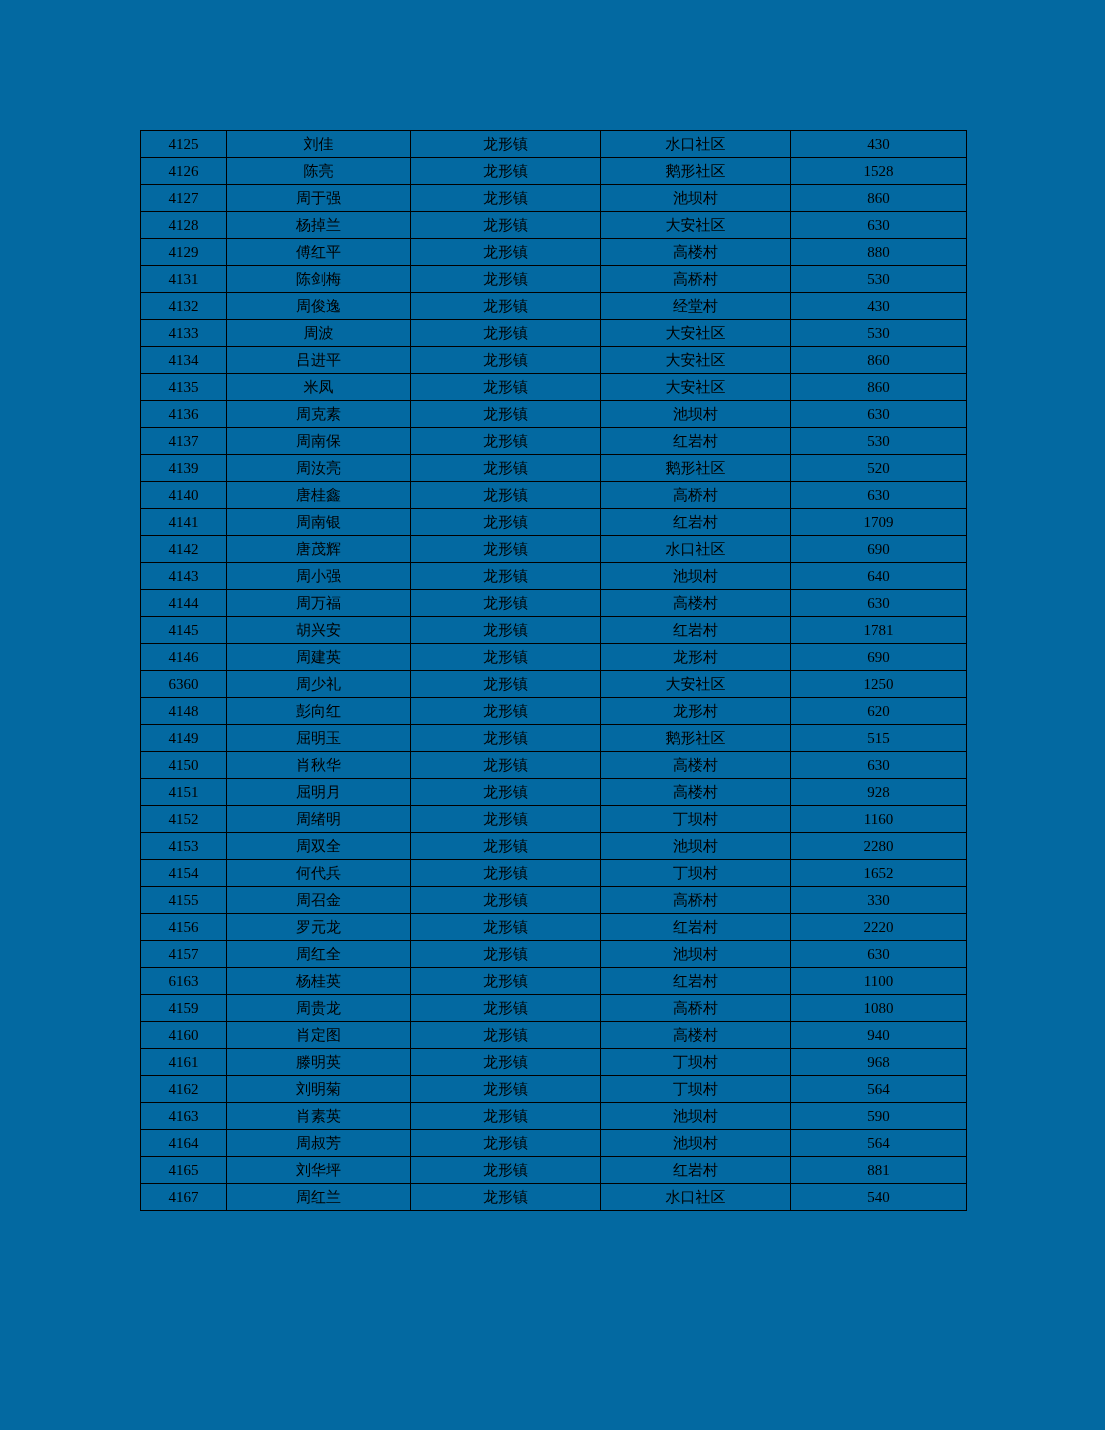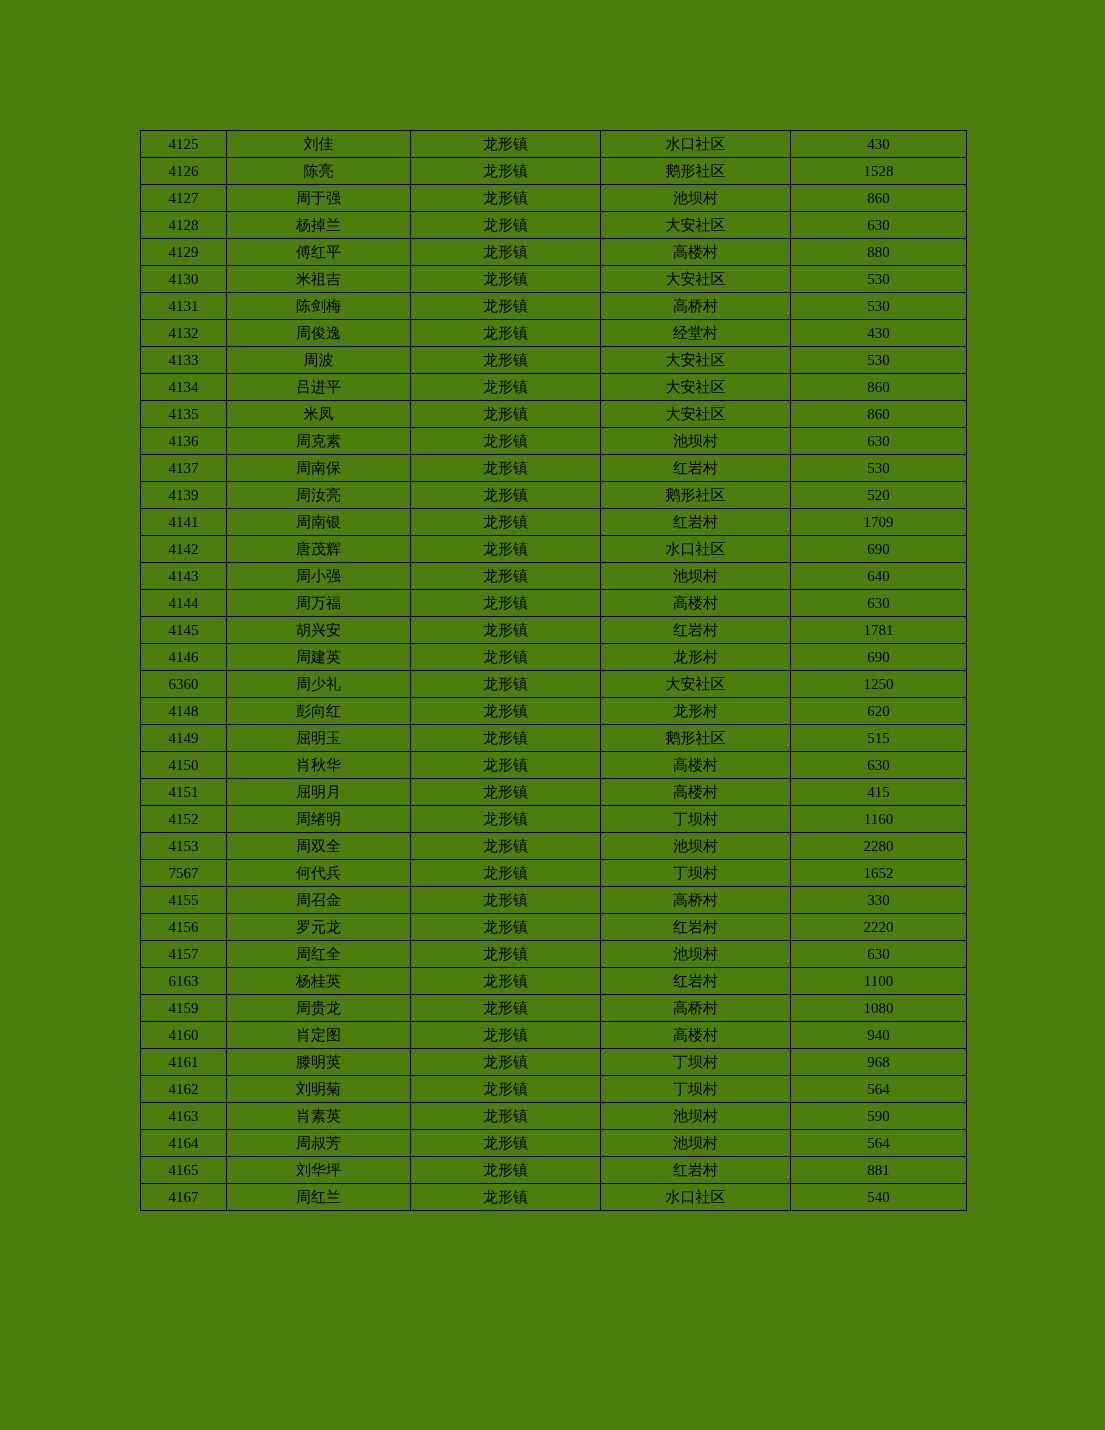--- a/index.html
+++ b/index.html
@@ -6,21 +6,21 @@
     margin: 0;
     padding: 0;
     background: #ffffff;
     font-family: "Liberation Serif", "DejaVu Serif", serif;
     color: #000000;
   }
   .page {
     position: relative;
     width: 1105px;
     height: 1430px;
-    background: #4d7c0f;
+    background: #0369a1;
     overflow: hidden;
   }
   table.roster {
     position: absolute;
     left: 140px;
     top: 130px;
     border-collapse: collapse;
     table-layout: fixed;
     width: 826px;
   }
@@ -83,27 +83,20 @@
           <td>630</td>
         </tr>
         <tr>
           <td>4129</td>
           <td>傅红平</td>
           <td>龙形镇</td>
           <td>高楼村</td>
           <td>880</td>
         </tr>
         <tr>
-          <td>4130</td>
-          <td>米祖吉</td>
-          <td>龙形镇</td>
-          <td>大安社区</td>
-          <td>530</td>
-        </tr>
-        <tr>
           <td>4131</td>
           <td>陈剑梅</td>
           <td>龙形镇</td>
           <td>高桥村</td>
           <td>530</td>
         </tr>
         <tr>
           <td>4132</td>
           <td>周俊逸</td>
           <td>龙形镇</td>
@@ -146,20 +139,27 @@
           <td>530</td>
         </tr>
         <tr>
           <td>4139</td>
           <td>周汝亮</td>
           <td>龙形镇</td>
           <td>鹅形社区</td>
           <td>520</td>
         </tr>
         <tr>
+          <td>4140</td>
+          <td>唐桂鑫</td>
+          <td>龙形镇</td>
+          <td>高桥村</td>
+          <td>630</td>
+        </tr>
+        <tr>
           <td>4141</td>
           <td>周南银</td>
           <td>龙形镇</td>
           <td>红岩村</td>
           <td>1709</td>
         </tr>
         <tr>
           <td>4142</td>
           <td>唐茂辉</td>
           <td>龙形镇</td>
@@ -220,38 +220,38 @@
           <td>肖秋华</td>
           <td>龙形镇</td>
           <td>高楼村</td>
           <td>630</td>
         </tr>
         <tr>
           <td>4151</td>
           <td>屈明月</td>
           <td>龙形镇</td>
           <td>高楼村</td>
-          <td>415</td>
+          <td>928</td>
         </tr>
         <tr>
           <td>4152</td>
           <td>周绪明</td>
           <td>龙形镇</td>
           <td>丁坝村</td>
           <td>1160</td>
         </tr>
         <tr>
           <td>4153</td>
           <td>周双全</td>
           <td>龙形镇</td>
           <td>池坝村</td>
           <td>2280</td>
         </tr>
         <tr>
-          <td>7567</td>
+          <td>4154</td>
           <td>何代兵</td>
           <td>龙形镇</td>
           <td>丁坝村</td>
           <td>1652</td>
         </tr>
         <tr>
           <td>4155</td>
           <td>周召金</td>
           <td>龙形镇</td>
           <td>高桥村</td>

